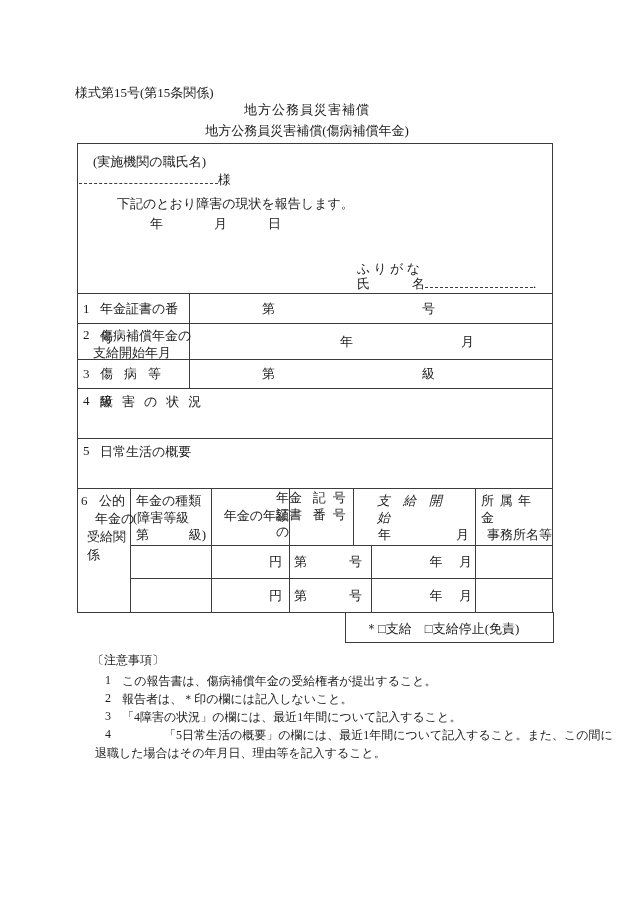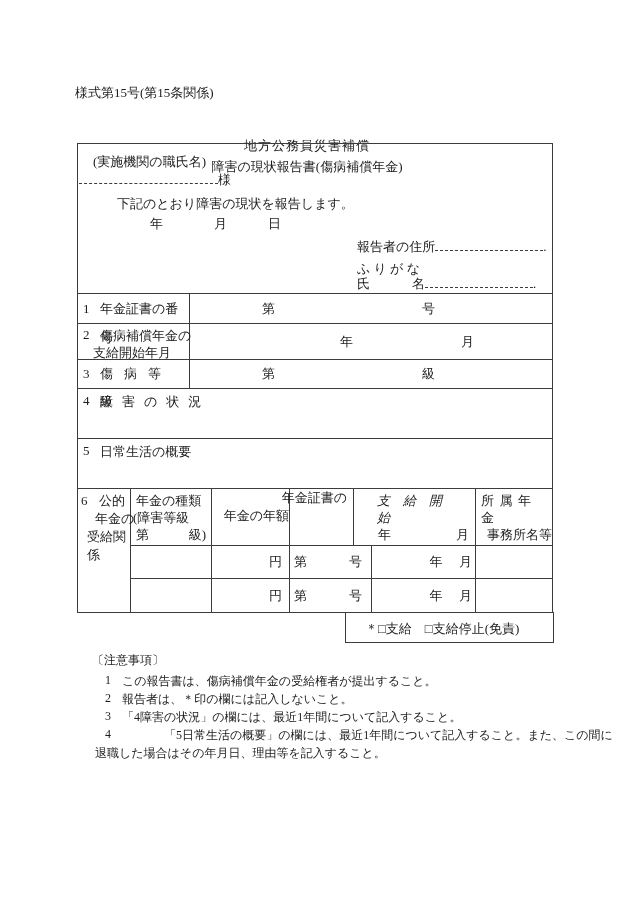--- a/index.html
+++ b/index.html
@@ -2,21 +2,21 @@
 <html><head>
 <meta charset="utf-8">
 <style>
   html,body{margin:0;padding:0;}
   body{
     width:630px;height:903px;position:relative;background:#ffffff;
     font-family:"Liberation Serif","DejaVu Serif",serif;
     color:#1c1c1c;font-size:13px;
   }
   .abs{position:absolute;white-space:nowrap;}
-  .ctr{position:absolute;left:0;width:614px;text-align:center;white-space:nowrap;margin-top:36px;}
+  .ctr{position:absolute;left:0;width:614px;text-align:center;white-space:nowrap;}
   .tbl{position:absolute;left:77px;top:143px;width:476px;height:470px;
        border:1px solid #3c3c3c;box-sizing:border-box;}
   .row{position:absolute;left:0;width:474px;border-top:1px solid #3c3c3c;box-sizing:border-box;}
   .lc{position:absolute;left:0;top:0;bottom:0;width:112px;border-right:1px solid #3c3c3c;box-sizing:border-box;}
   .cc{position:absolute;left:112px;top:0;bottom:0;right:0;}
   .vc{position:absolute;top:50%;transform:translateY(-50%);}
   .row-no{position:absolute;left:5px;}
   .row-label{position:absolute;left:22px;}
   .dash{display:inline-block;border-bottom:1px dashed #3c3c3c;height:12px;vertical-align:baseline;}
   .ls11{letter-spacing:11px;}
@@ -33,39 +33,36 @@
              border:1px solid #3c3c3c;box-sizing:border-box;}
   .note-line{position:absolute;white-space:nowrap;font-size:12px;}
 </style>
 </head>
 <body>
 
 <div>
 
   <div class="abs" style="left:75px;top:84px;">様式第15号(第15条関係)</div>
   <div class="ctr" style="top:101px;letter-spacing:1px;">地方公務員災害補償</div>
-  <div class="ctr" style="top:122px;">障害の現状報告書(傷病補償年金)</div>
+  <div class="ctr" style="top:122px;">地方公務員災害補償(傷病補償年金)</div>
 
   <div class="tbl">
 
     <div class="abs" style="left:15px;top:9px;">(実施機関の職氏名)</div>
     <div class="abs" style="left:1px;top:27px;">
       <span class="dash" style="width:139px;"></span><span>様</span>
     </div>
     <div class="abs" style="left:39px;top:51px;text-align:right;">下記のとおり障害の現状を報告します。</div>
 
     <div>
       <span class="abs" style="left:72px;top:71px;">年</span>
       <span class="abs" style="left:136px;top:71px;">月</span>
       <span class="abs" style="left:190px;top:71px;">日</span>
     </div>
 
-    <div class="abs" style="left:279px;top:94px;">
-      <span>報告者の住所</span><span class="dash" style="width:108px;"></span><span>.</span>
-    </div>
     <div class="abs" style="left:279px;top:116px;">ふ り が な</div>
     <div class="abs" style="left:279px;top:131px;">
       <span>氏</span><span style="display:inline-block;width:42px;"></span><span>名</span><span class="dash" style="width:108px;"></span><span>.</span>
     </div>
 
     <div class="row" style="top:149px;height:30px;">
       <div class="lc" style="line-height:29px;">
         <span class="row-no">1</span>
         <span class="row-label">年金証書の番号</span>
       </div>
@@ -124,20 +121,21 @@
             <div style="padding-left:5px;">年金の種類</div>
             <div style="padding-left:2px;">(障害等級</div>
             <div class="flexjust" style="padding:0 5px;">
               <span>第</span>
               <span>級)</span>
             </div>
           </div>
           <div class="hcell br" style="left:81px;width:78px;line-height:54px;text-align:right;">年金の年額</div>
           <div class="hcell br" style="left:141px;width:82px;display:flex;justify-content:center;">
             <div style="padding-left:4px;">年金証書の</div>
+            <div class="ls7" style="padding-left:4px;">記号番号</div>
           </div>
           <div class="hcell br" style="left:241px;width:104px;display:flex;flex-direction:column;justify-content:center;">
             <div class="ls13" style="padding-left:5px;font-style:italic;">支給開始</div>
             <div class="flexjust" style="padding:0 6px;">
               <span>年</span>
               <span>月</span>
             </div>
           </div>
           <div class="hcell" style="left:345px;right:0;display:flex;flex-direction:column;justify-content:center;">
             <div class="ls5" style="padding-left:5px;">所属年金</div>

